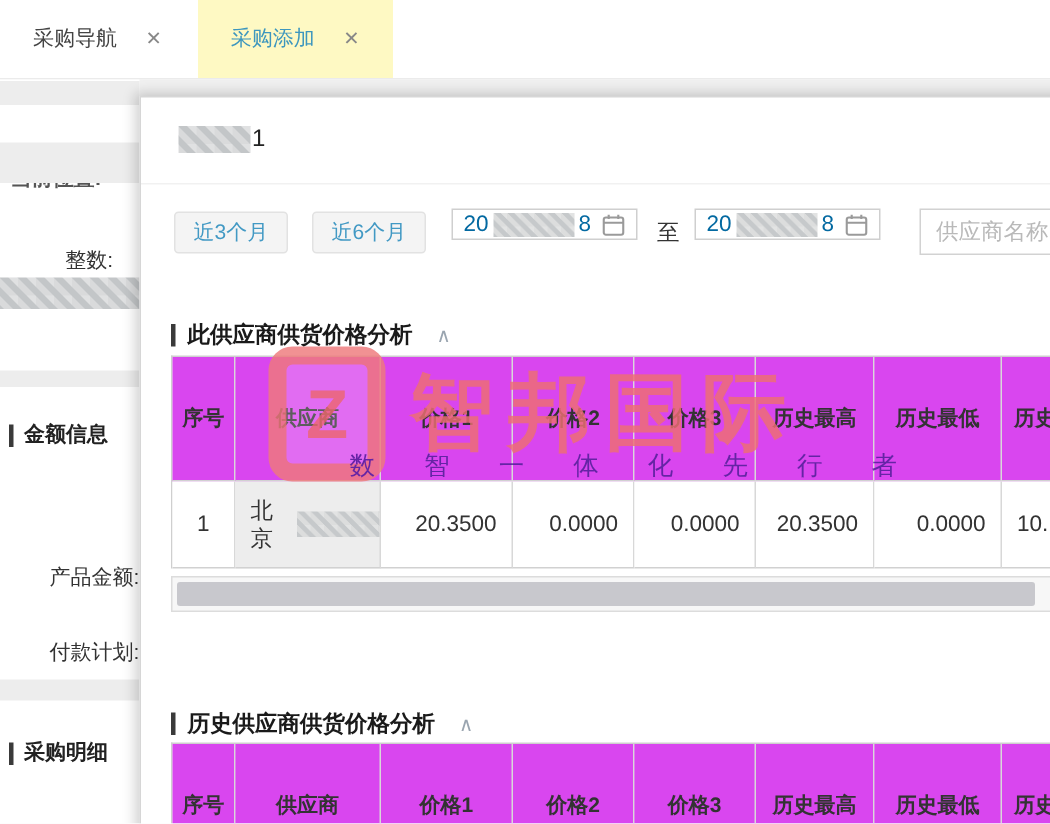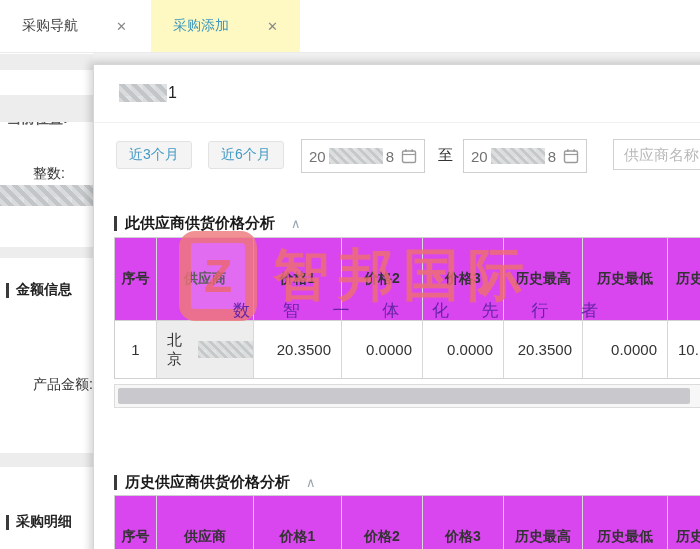--- a/index.html
+++ b/index.html
@@ -3,33 +3,33 @@
 <meta charset="utf-8">
 <style>
   * { margin:0; padding:0; box-sizing:border-box; }
   html,body { width:700px; height:549px; overflow:hidden; background:#fff;
               font-family:"Liberation Sans","DejaVu Sans",sans-serif; }
   .stage { position:relative; width:700px; height:549px; overflow:hidden; background:#fff; }
 
   
   .tabbar { position:absolute; left:0; top:0; width:700px; height:53px;
             display:flex; background:#fff; border-bottom:1px solid #ebebeb; }
-  .tab { display:flex; align-items:center; gap:38px; padding:16px 22px; font-size:14px;
+  .tab { display:flex; align-items:center; gap:19px; padding:16px 22px; font-size:14px;
          color:#444; cursor:pointer;justify-content:flex-end; }
   .tab .x { font-size:13px; color:#888; }
   .tab.active { background:#fef9c3; color:#3e97be; margin-left:2px; }
 
   
   .content-bg { position:absolute; left:0; top:53px; width:700px; height:496px; background:#f0f0f0; }
 
   
   .sidebar { position:absolute; left:0; top:53px; width:93px; height:496px; background:#fff; }
   .sb-band { position:absolute; left:0; width:93px; background:#ededed; }
   .sb-label { position:absolute; font-size:14px; color:#333; white-space:nowrap;margin-top:36px; }
-  .sb-right { left:0; width:86px; text-align:left;padding-left:33px; }
+  .sb-right { left:0; width:86px; text-align:center;padding-left:33px; }
   .sb-bold { font-weight:bold; color:#555; }
   .sb-section { position:absolute; left:6px; display:flex; align-items:center; gap:7px;
                 font-size:14px; font-weight:bold; color:#222; white-space:nowrap; }
   .bar { width:3px; height:15px; background:#3a3a3a; flex:0 0 auto; }
   .sb-mosaic { position:absolute; left:0; top:132px; width:96px; height:21px; }
 
   .mosaic { background-image:
       linear-gradient(45deg,#c3c6c8 25%,#d9dadb 25%,#d9dadb 50%,#c3c6c8 50%,#c3c6c8 75%,#e0e1e2 75%);
       background-size:12px 12px; }
   .mosaic-sm { background-image:
@@ -41,23 +41,23 @@
            border:1px solid #d6d6d6; box-shadow:-3px -2px 8px rgba(0,0,0,0.18); }
   .modal-title { position:absolute; left:25px; top:19px; display:flex; align-items:center;
                  font-size:16px; color:#222; }
   .modal-title .mosaic { display:inline-block; width:48px; height:18px; margin-right:1px; }
   .title-divider { position:absolute; left:0; top:57px; width:100%; height:1px; background:#f1f1f1; }
 
   
   .btn { position:absolute; top:76px; height:28px; padding:0 12px; display:flex; align-items:center;
          background:#f4f4f4; border:1px solid #e2e2e2; border-radius:3px;
          font-size:14px; color:#4299c4; cursor:pointer; }
-  .date-box { position:absolute; top:74px; width:124px; height:34px; border:1px solid #cfcfcf;
+  .date-box { position:absolute; top:74px; width:124px; height:21px; border:1px solid #cfcfcf;
               background:#fff; display:flex; align-items:center; padding:0 7px; gap:3px;
-              font-size:15px; color:#737373; cursor:text; }
+              font-size:15px; color:#0369a1; cursor:text; }
   .date-box .mosaic-sm { width:54px; height:16px; }
   .cal { margin-left:auto; flex:0 0 auto; }
   .to-label { position:absolute; top:81px; font-size:15px; color:#333; }
   .supplier-input { position:absolute; left:519px; top:74px; width:185px; height:31px;
                     border:1px solid #d2d2d2; padding:0 10px; font-size:15px; color:#333;
                     font-family:inherit; outline:none; }
   .supplier-input::placeholder { color:#b9b9b9; }
 
   
   .section { position:absolute; display:flex; align-items:center; gap:8px;
@@ -121,22 +121,23 @@
     <div class="sb-label sb-bold" style="left:7px; top:21px;">当前位置:</div>
     <div class="sb-band" style="top:42px; height:27px;"></div>
     <div class="sb-label sb-right" style="top:76px;">整数:</div>
     <div class="sb-mosaic mosaic"></div>
     <div class="sb-band" style="top:194px; height:11px;"></div>
     <div class="sb-section" style="top:228px;">
       <span class="bar"></span>
       <span>金额信息</span>
     </div>
     <div class="sb-label sb-right" style="top:287px;">产品金额:</div>
+    <div class="sb-label sb-right" style="top:337px;">付款计划:</div>
     <div class="sb-band" style="top:400px; height:14px;"></div>
-    <div class="sb-section" style="top:460px;">
+    <div class="sb-section" style="top:440px;">
       <span class="bar"></span>
       <span>采购明细</span>
     </div>
   </div>
 
   <div class="modal">
 
     <div class="modal-title">
       <span class="mosaic"></span>
         <span>1</span>

